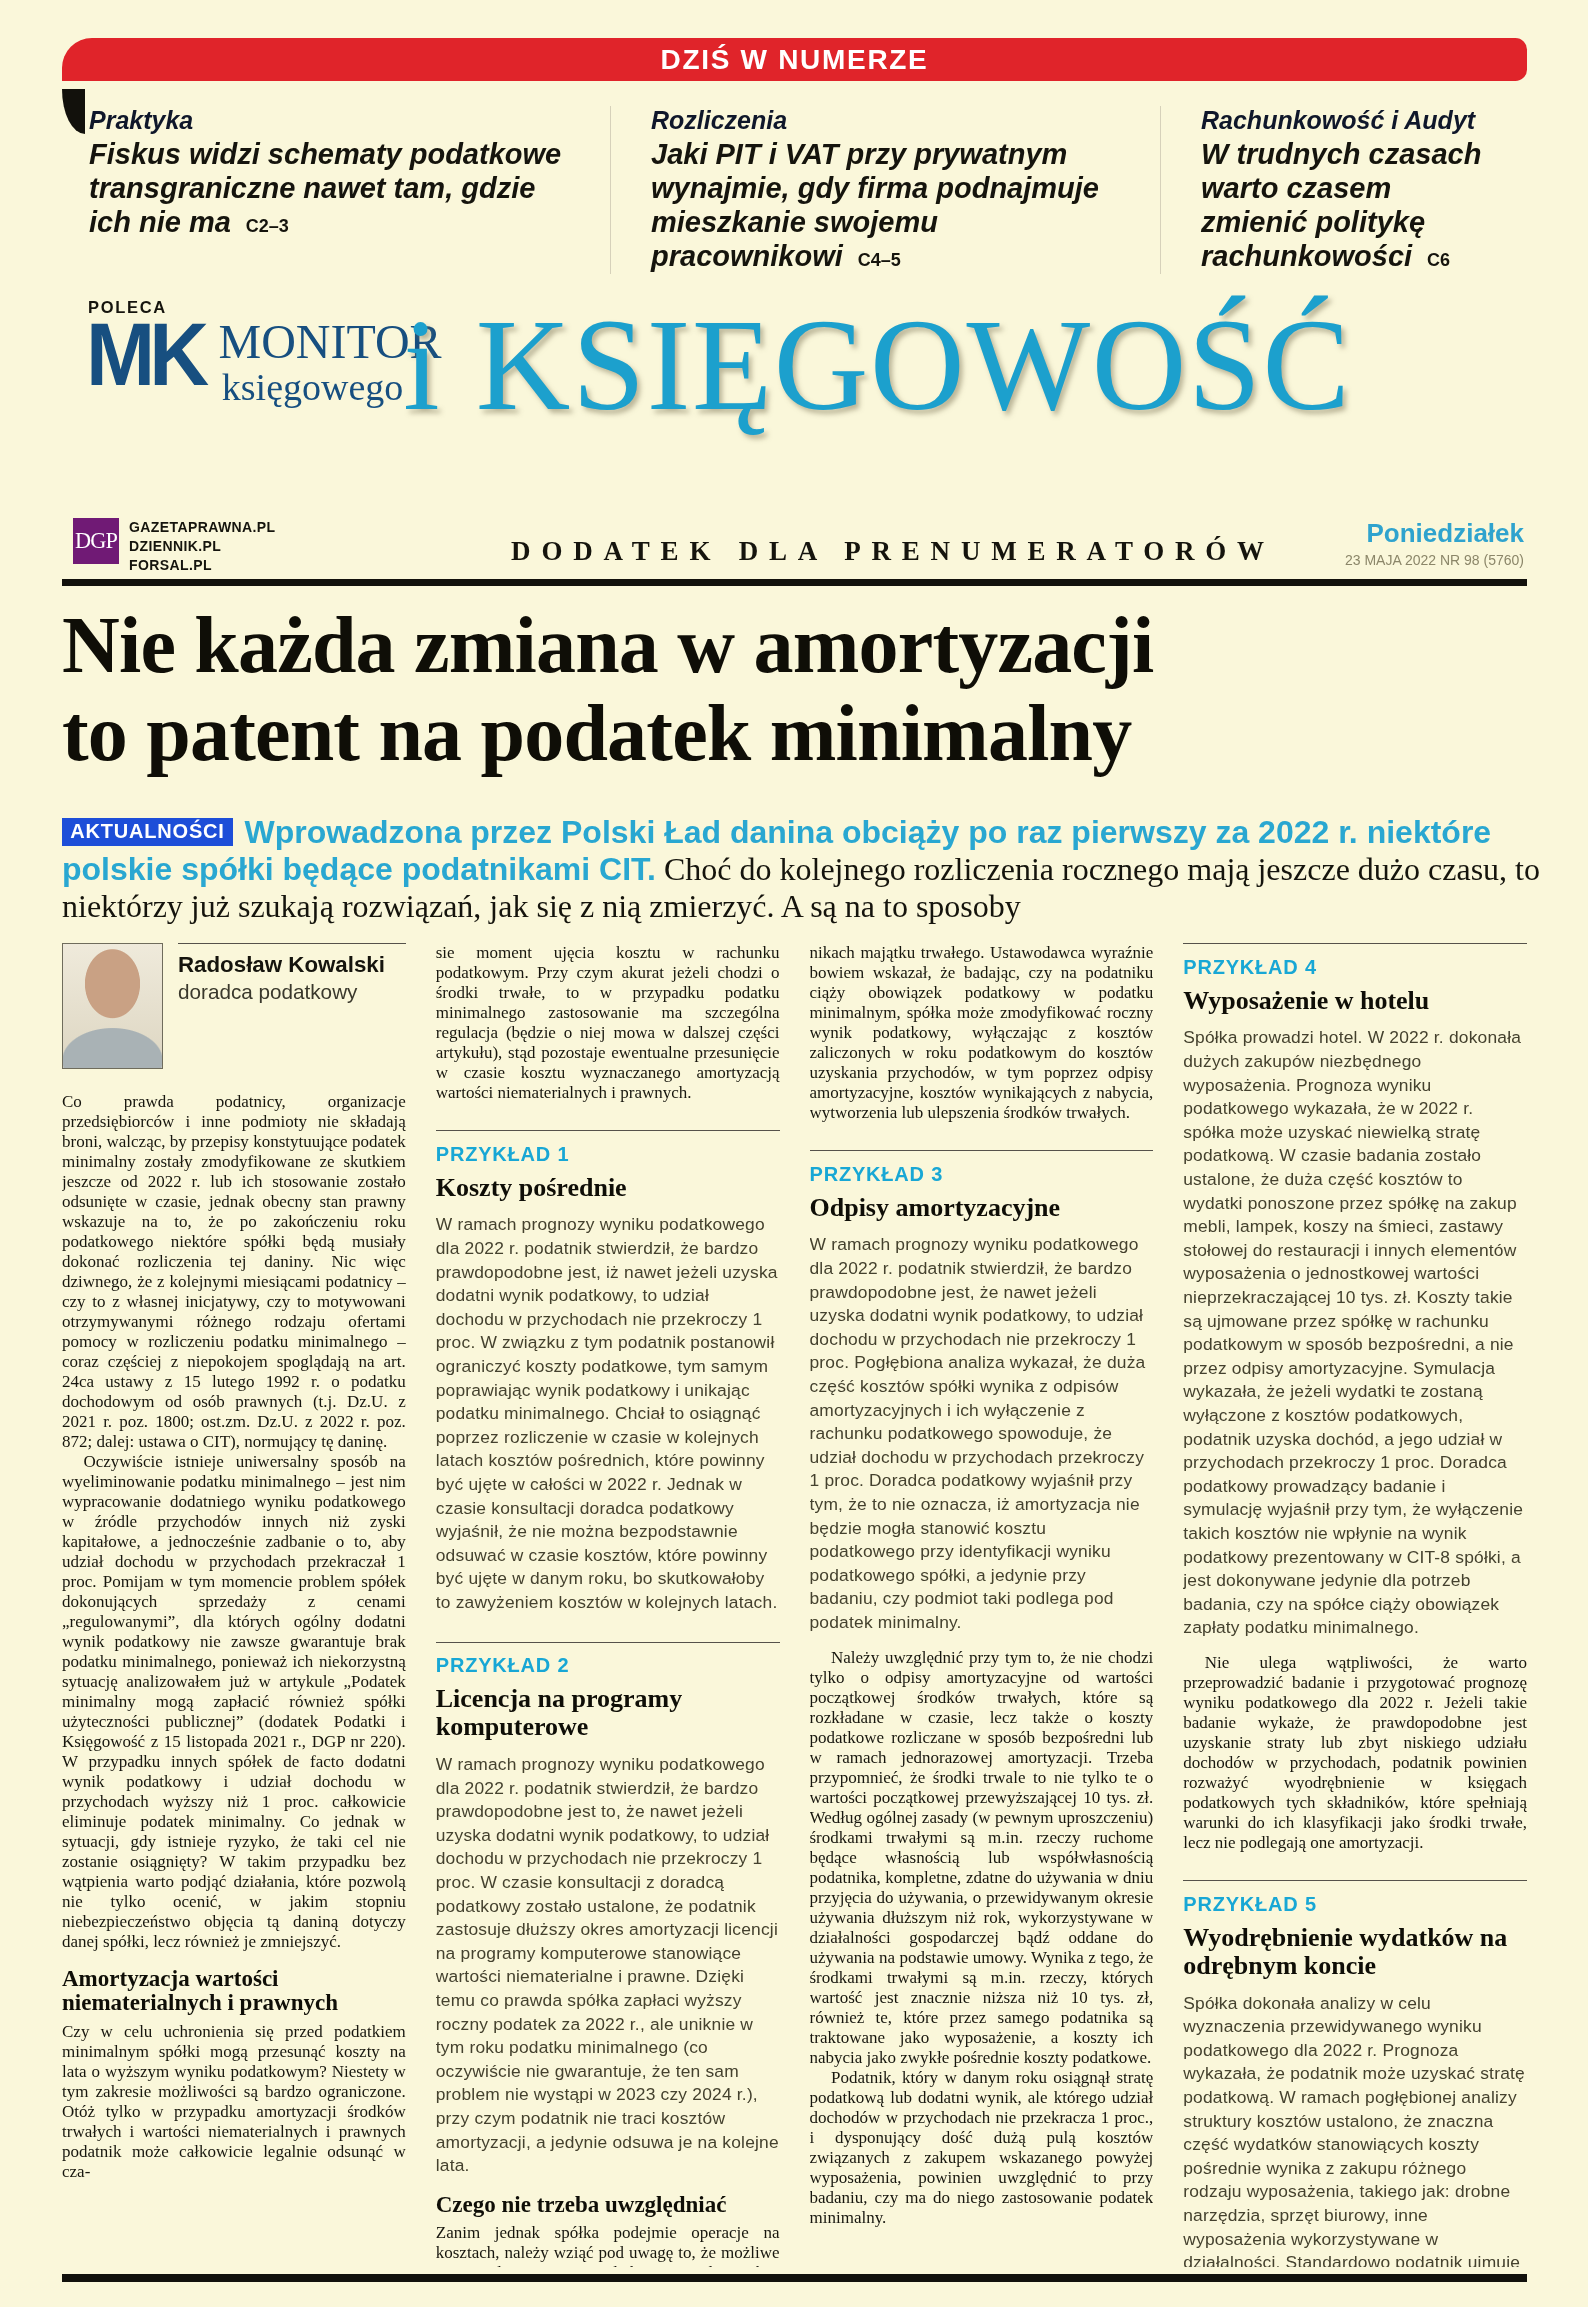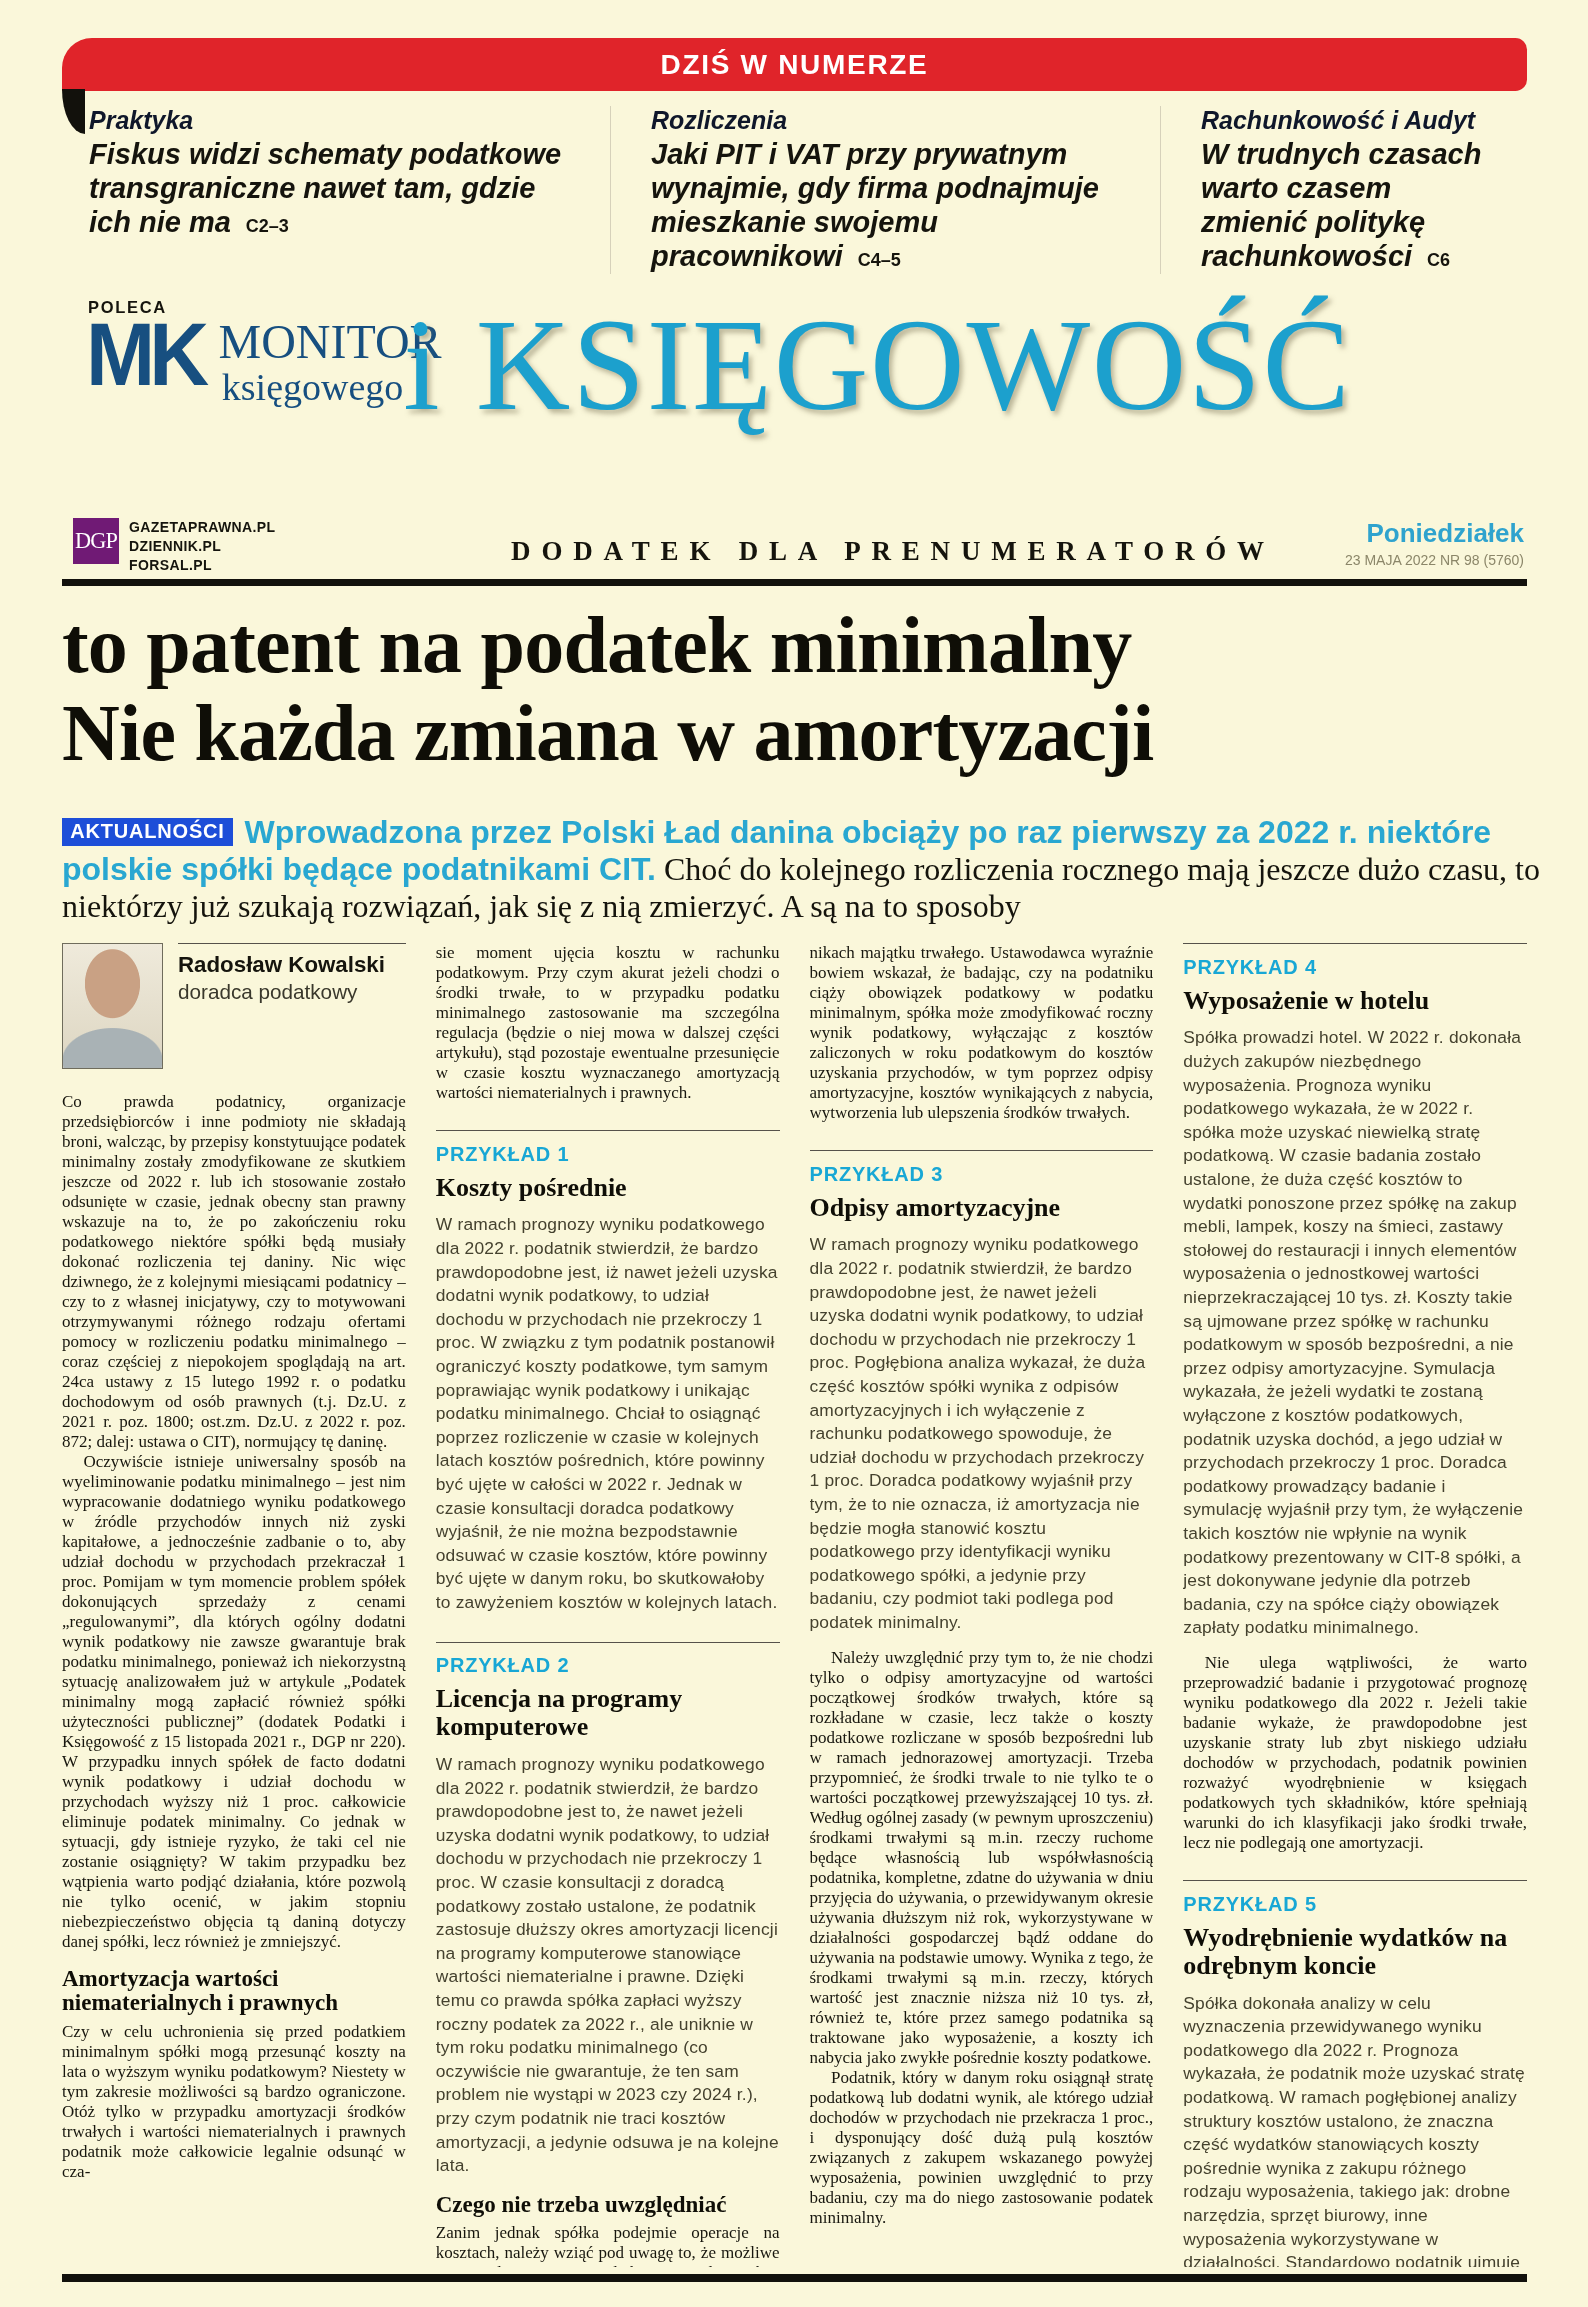--- a/index.html
+++ b/index.html
@@ -5,21 +5,21 @@
 <style>
   * { margin:0; padding:0; box-sizing:border-box; }
   html,body { background:#e8e5d2; }
   .page {
     position:relative; width:1589px; height:2307px; margin:0 auto;
     background:#faf7da; overflow:hidden;
     font-family:"Liberation Serif", serif; color:#14130c;
   }
   
   .banner {
-    position:absolute; left:62px; right:62px; top:38px; height:53px;
+    position:absolute; left:62px; right:62px; top:38px; height:43px;
     background:#e0242a; border-radius:30px 11.6px 11.6px 0;
     display:flex; align-items:center; justify-content:center;
   }
   .banner-title {
     color:#fff; font-family:"Liberation Sans", sans-serif;
     font-weight:bold; font-size:28px; letter-spacing:1.7px;
   }
   .banner-fold {
     position:absolute; left:62px; top:89px; width:23px; height:45px;
     background:#12110c; border-radius:0 0 0 100%;
@@ -201,22 +201,22 @@
       <div>FORSAL.PL</div>
     </div>
   </div>
   <div class="dateline">
     <div class="weekday">Poniedziałek</div>
     <div class="issue">23 MAJA 2022 NR 98 (5760)</div>
   </div>
   <div class="masthead-rule"></div>
 
   <h1 class="headline">
+    <span>Nie każda zmiana w amortyzacji</span>
     <span>to patent na podatek minimalny</span>
-    <span>Nie każda zmiana w amortyzacji</span>
   </h1>
 
   <div class="lede">
     <span class="lede-badge">AKTUALNOŚCI</span><span class="lede-highlight">Wprowadzona przez Polski Ład danina obciąży po raz pierwszy za 2022 r. niektóre polskie spółki będące podatnikami CIT.</span>
     <span class="lede-rest">Choć do kolejnego rozliczenia rocznego mają jeszcze dużo czasu, to niektórzy już szukają rozwiązań, jak się z nią zmierzyć. A są na to sposoby</span>
   </div>
 
   <div class="content">
 
     <div class="col">

